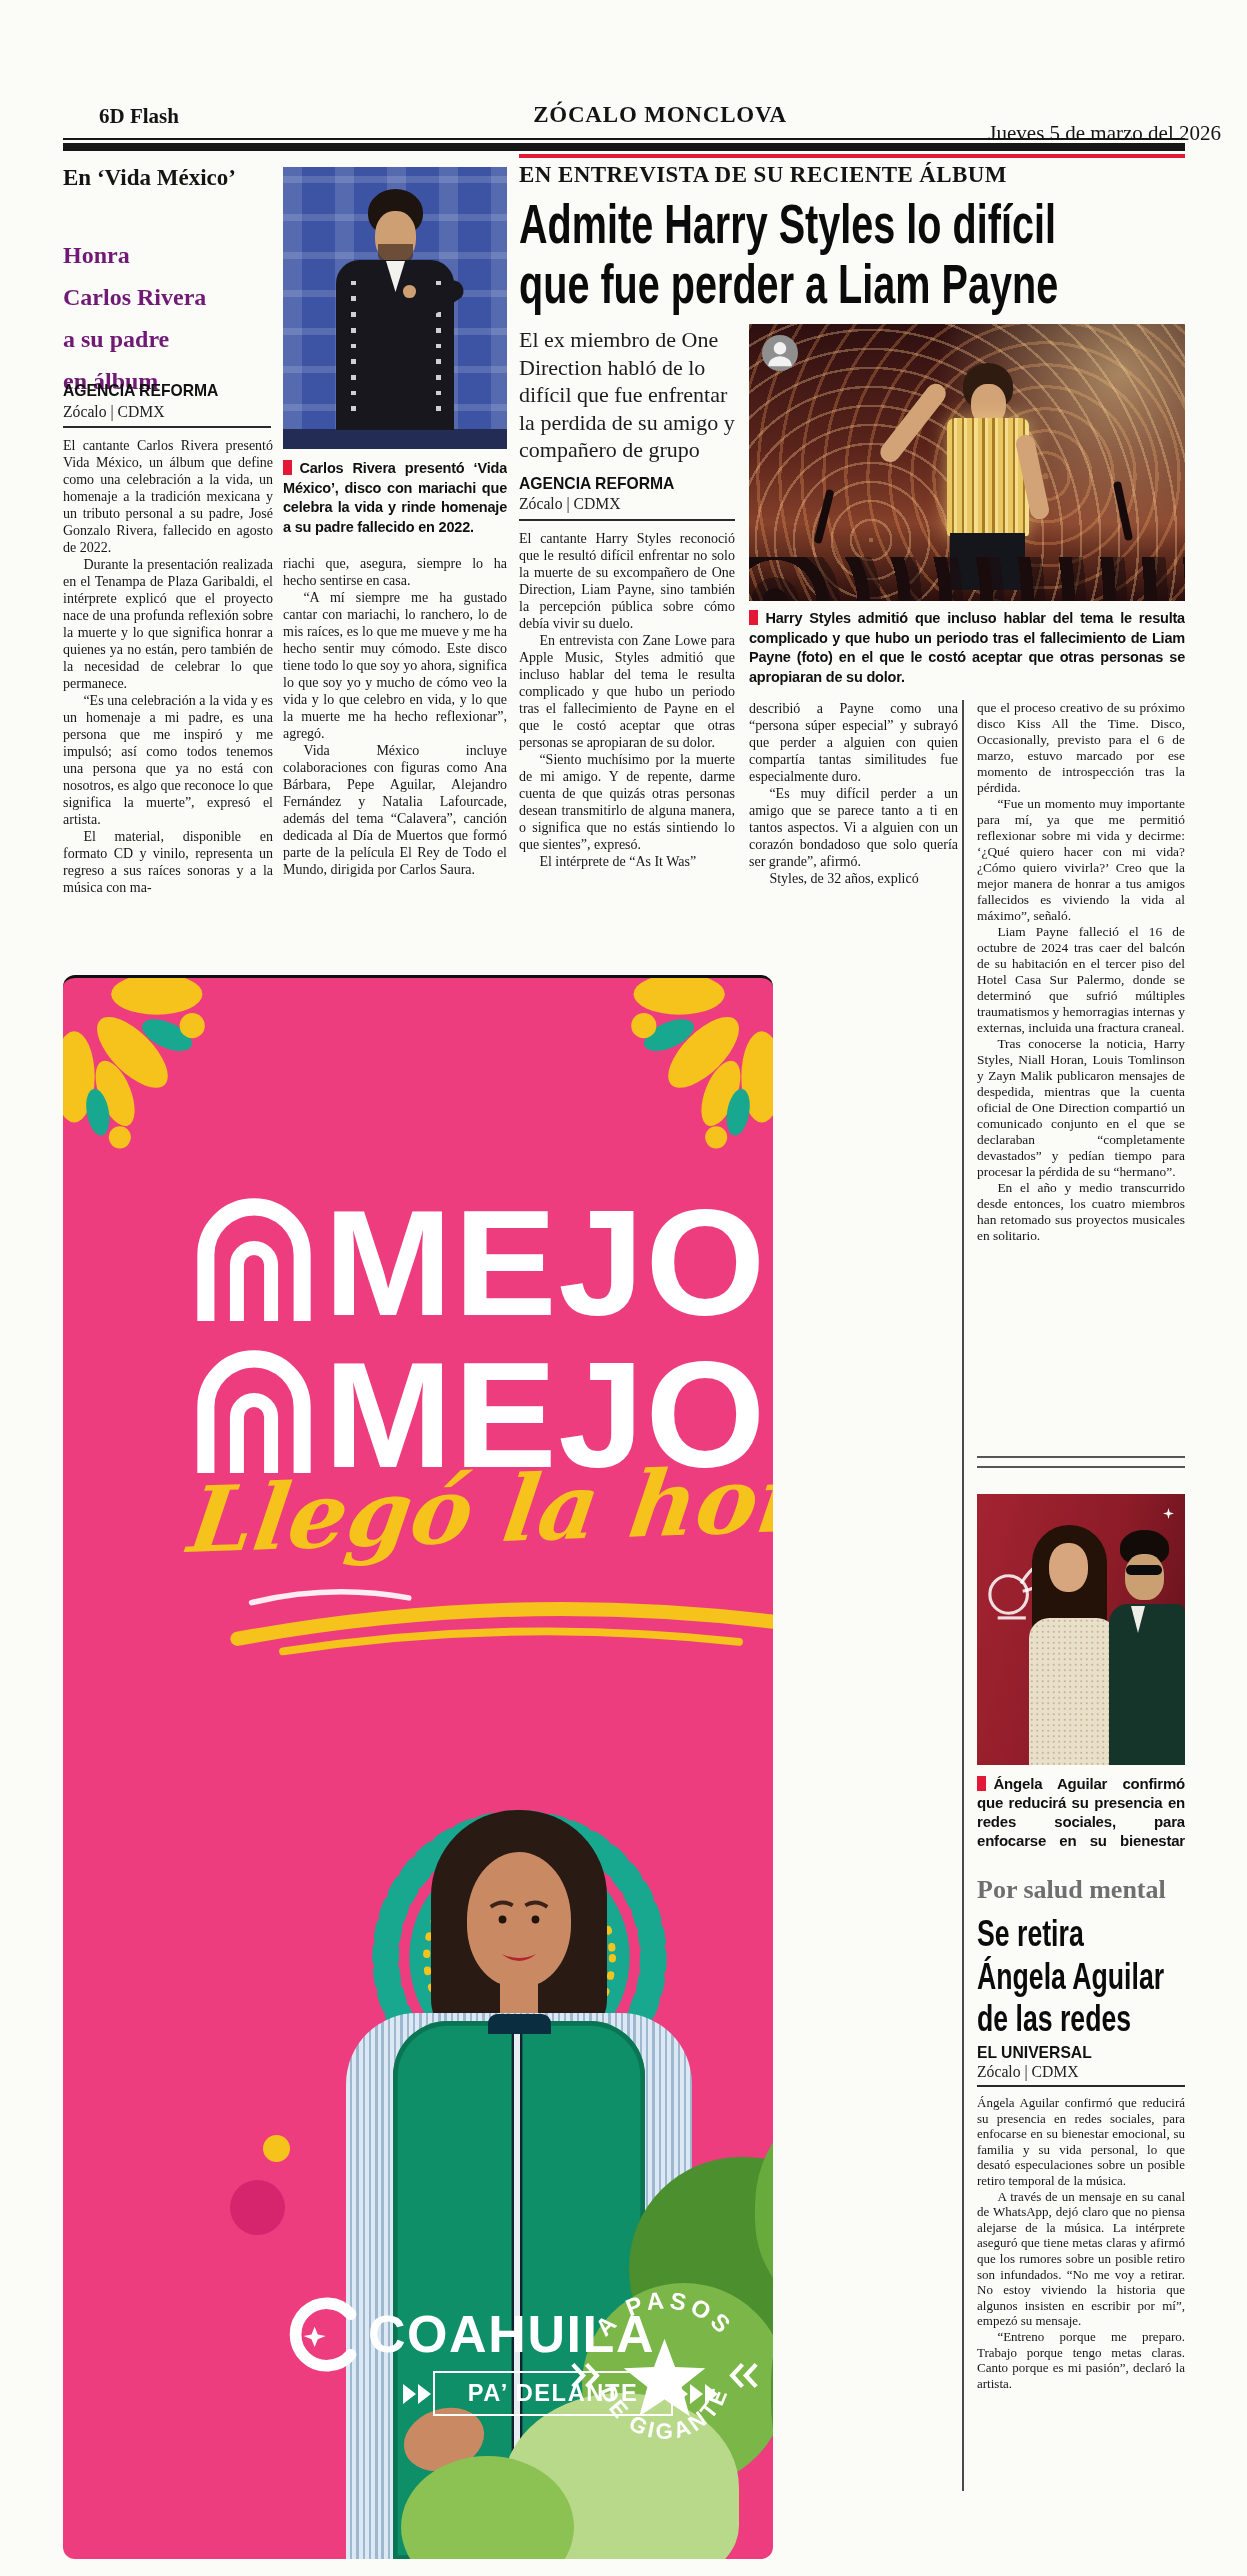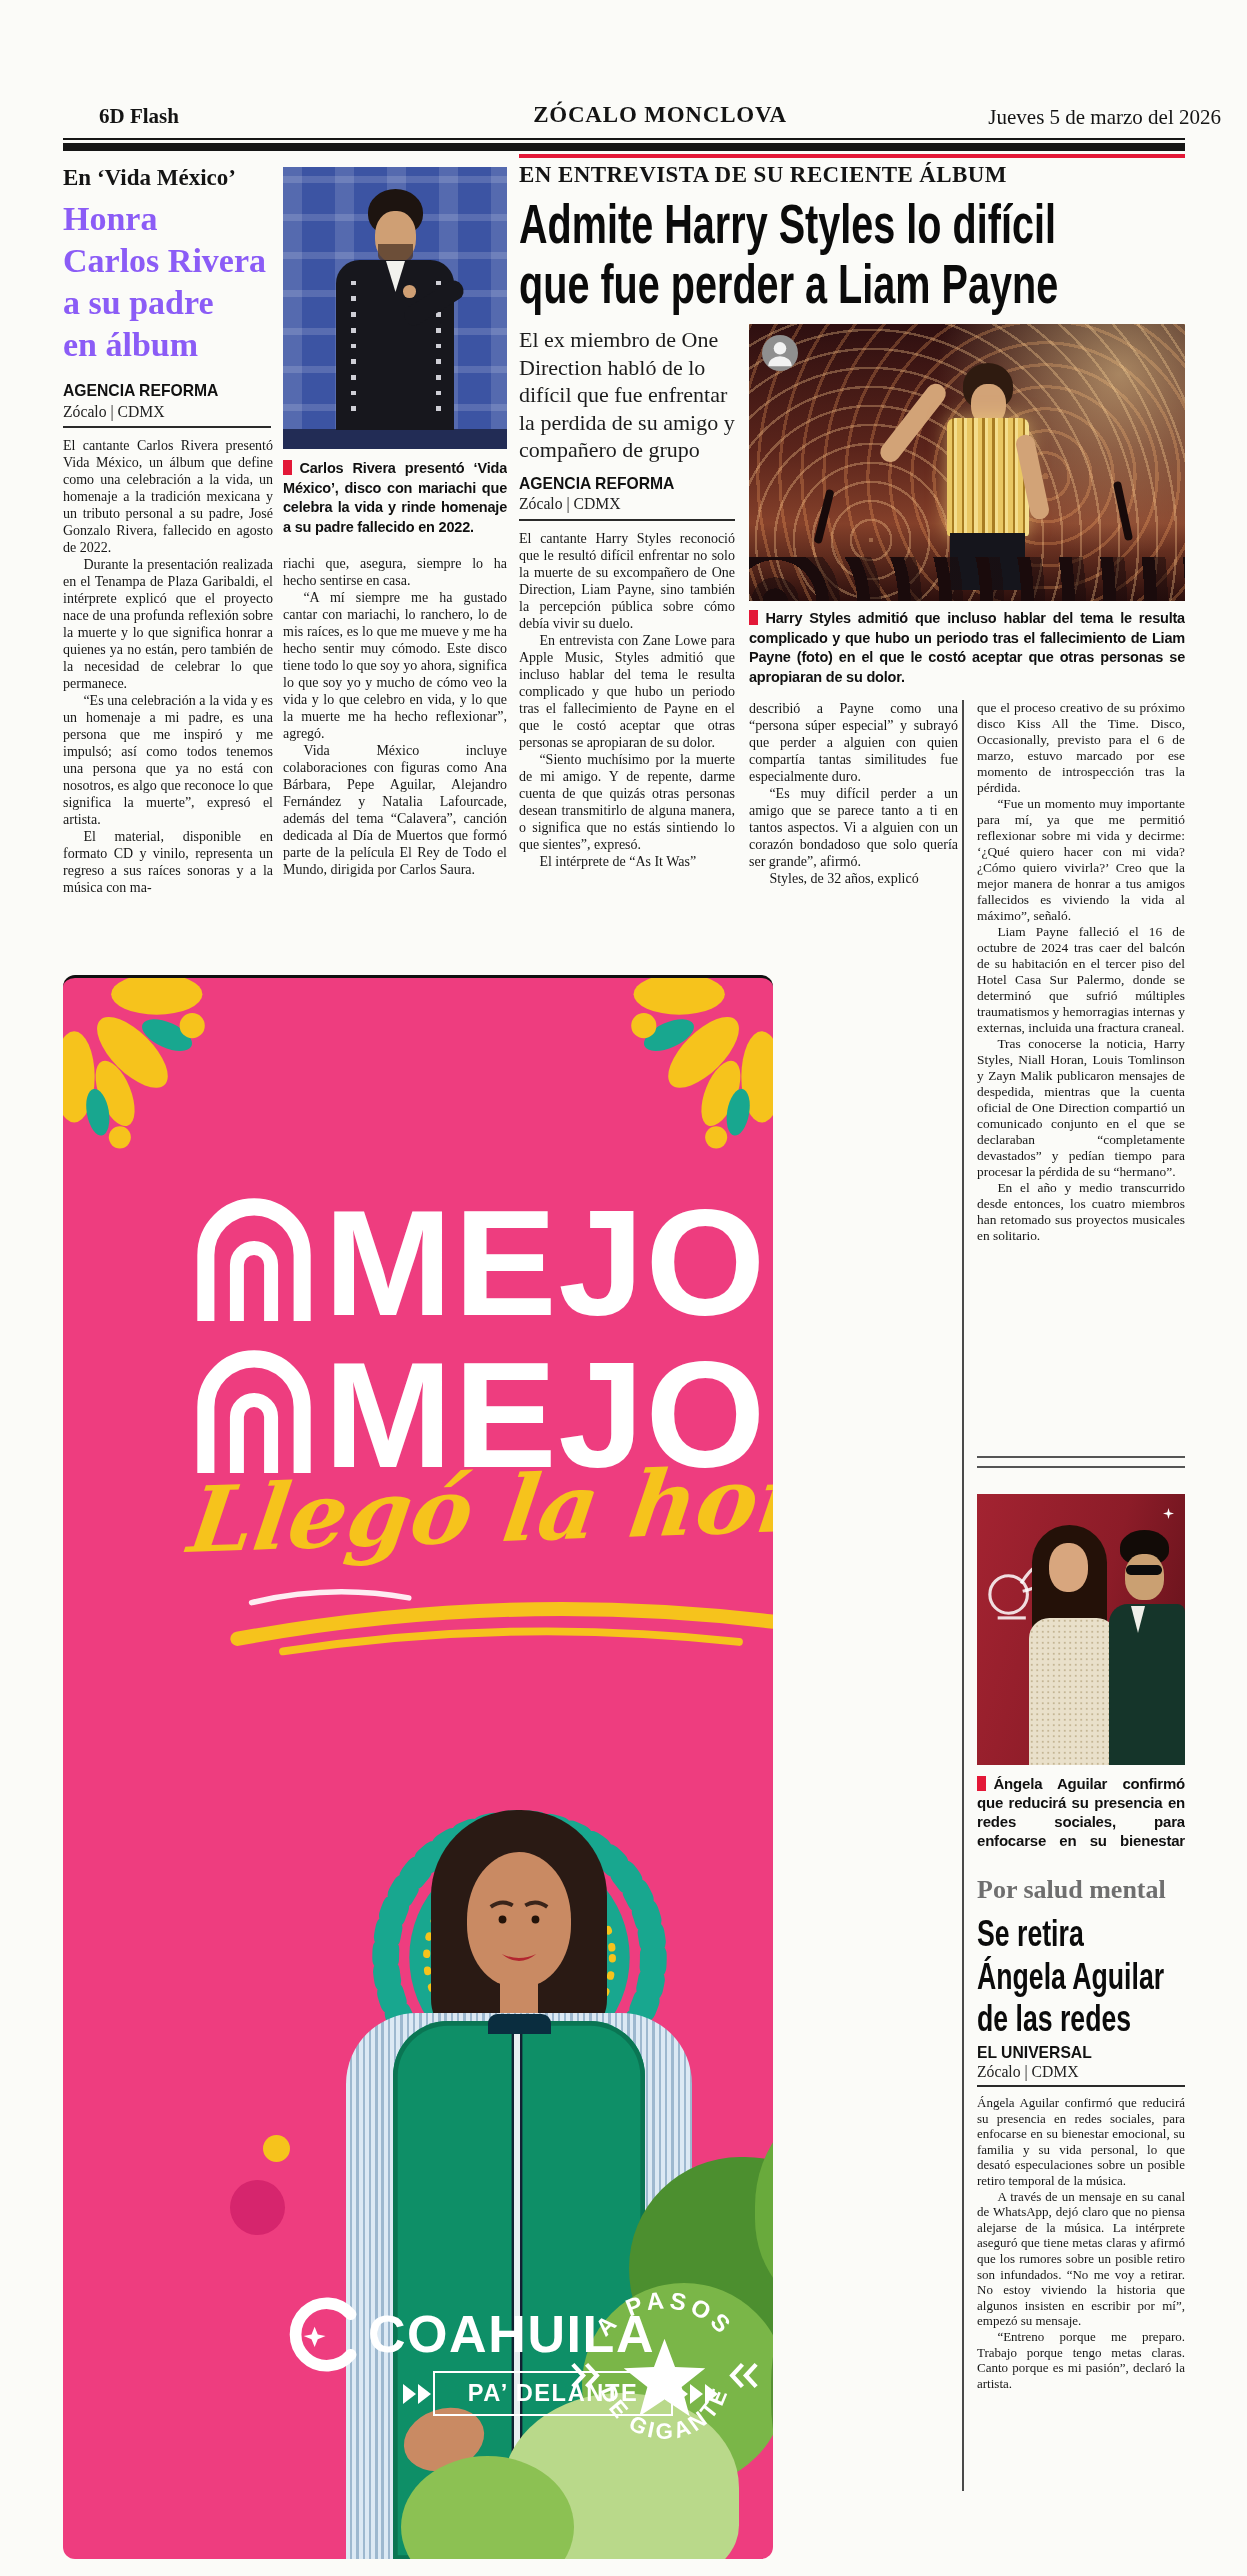--- a/index.html
+++ b/index.html
@@ -7,21 +7,21 @@
         font-family:"Liberation Serif",serif;color:#141414;}
   .abs{position:absolute;}
   .serif{font-family:"Liberation Serif",serif;}
   .rule{background:#161616;}
   .body-text{font-size:14px;line-height:17px;text-align:justify;color:#161616;}
   .body-text p{margin:0;text-indent:20.4px;}
   .body-text p.first{text-indent:0;}
   .body-sm{font-size:13.4px;line-height:16px;}
   .body-xs{font-size:13px;line-height:15.6px;}
   .kicker-serif{font-weight:bold;font-size:23px;color:#141414;}
-  .headline-serif{font-weight:bold;font-size:34px;line-height:42px;color:#8b5cf6;}
+  .headline-serif{font-weight:bold;font-size:24px;line-height:42px;color:#701a75;margin-top:36px;}
   .byline-agency{font-family:"Liberation Sans",sans-serif;font-weight:bold;font-size:15.7px;color:#111;}
   .byline-place{font-size:15.7px;color:#222;}
   .cond{font-family:"Liberation Sans",sans-serif;font-weight:bold;color:#0b0b0b;white-space:nowrap;}
   .cond>span{display:inline-block;transform-origin:left top;}
   .caption{font-family:"Liberation Sans",sans-serif;font-weight:bold;font-size:14.5px;line-height:19.7px;
            letter-spacing:-0.2px;color:#101010;text-align:justify;}
   .cap-marker{display:inline-block;width:8.6px;height:15px;background:#E31837;margin-right:7.9px;vertical-align:-1.6px;}
   .photo{overflow:hidden;}
   
   .ad{background:#EE3D7F;overflow:hidden;border-top:3.9px solid #101010;}
@@ -50,21 +50,21 @@
   .gold{background:repeating-linear-gradient(90deg,#e9c763 0 4.7px,#a87c22 4.7px 7px,#f4de8d 7px 10.2px);}
 </style>
 </head>
 <body>
 
 <div class="page">
 
   <div class="abs" style="left:63px;top:96px;width:1122px;height:41px;margin-left:36px;">
     <div class="abs serif" style="left:0;top:7.9px;font-weight:bold;font-size:21px;">6D Flash</div>
     <div class="abs serif" style="left:0;right:0;top:6.3px;text-align:center;font-weight:bold;font-size:23px;letter-spacing:0.8px;">ZÓCALO MONCLOVA</div>
-    <div class="abs serif" style="right:0;top:9px;font-size:21px;">Jueves 5 de marzo del 2026</div>
+    <div class="abs serif" style="right:0;top:25px;font-size:21px;">Jueves 5 de marzo del 2026</div>
   </div>
   <div class="abs rule" style="left:63px;top:138px;width:1122px;height:1.6px;"></div>
   <div class="abs rule" style="left:63px;top:143px;width:1122px;height:7.9px;"></div>
 
   <div class="abs serif kicker-serif" style="left:63px;top:165px;">En ‘Vida México’</div>
   <div class="abs serif headline-serif" style="left:63px;top:198px;width:224px;">
     <div>Honra</div>
     <div>Carlos Rivera</div>
     <div>a su padre</div>
     <div>en álbum</div>

